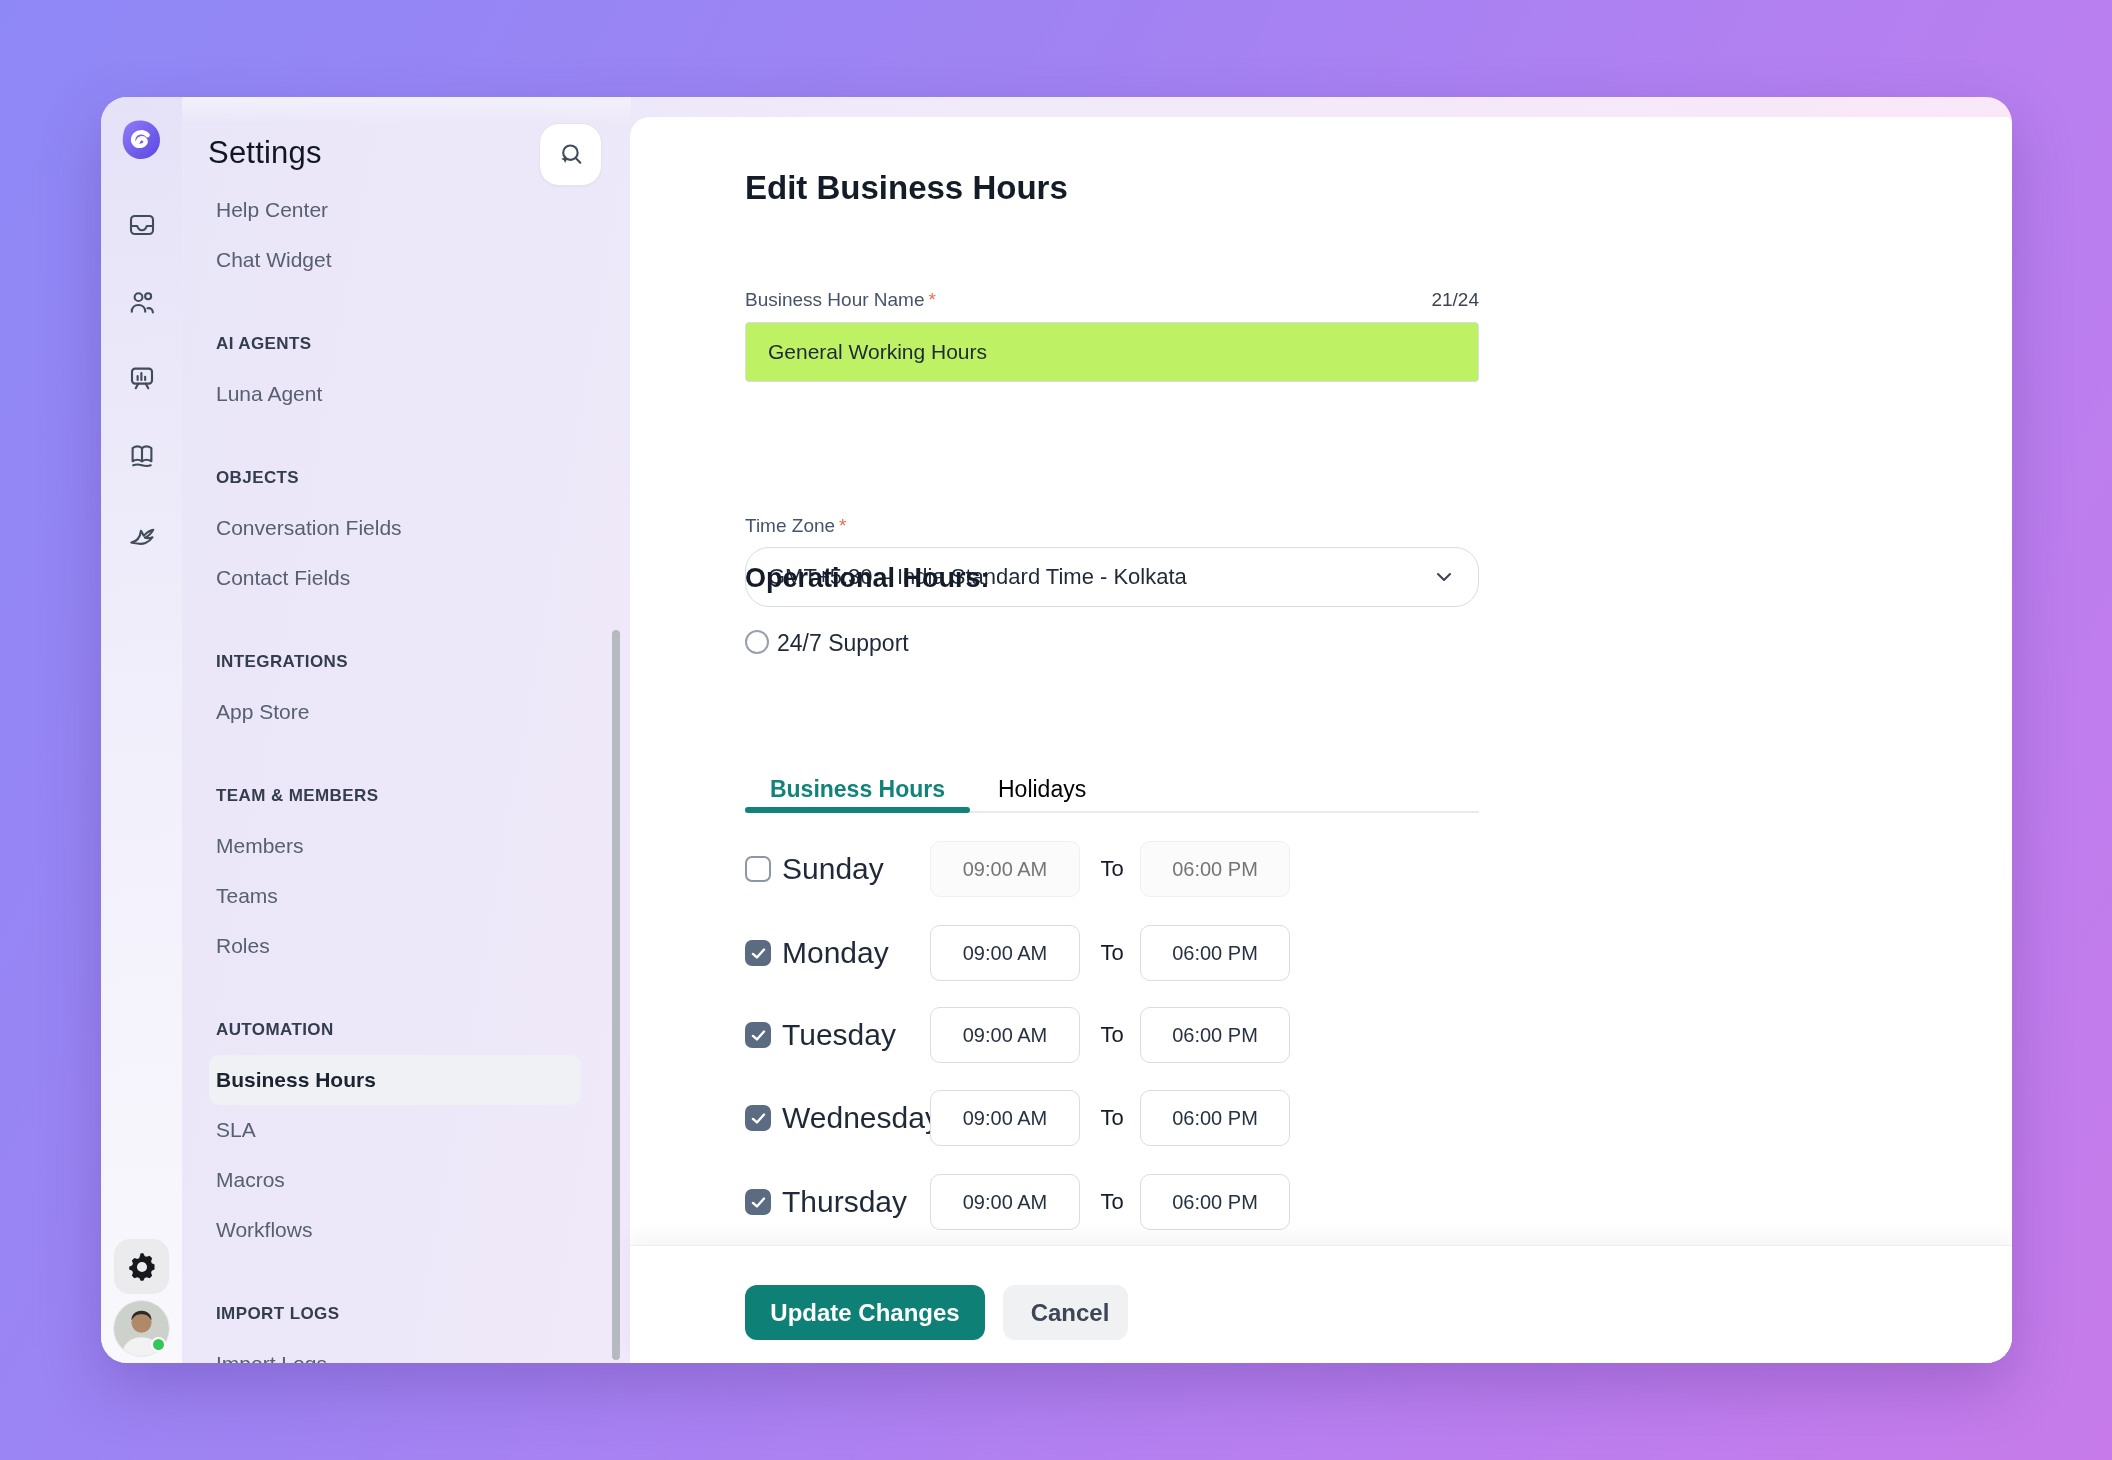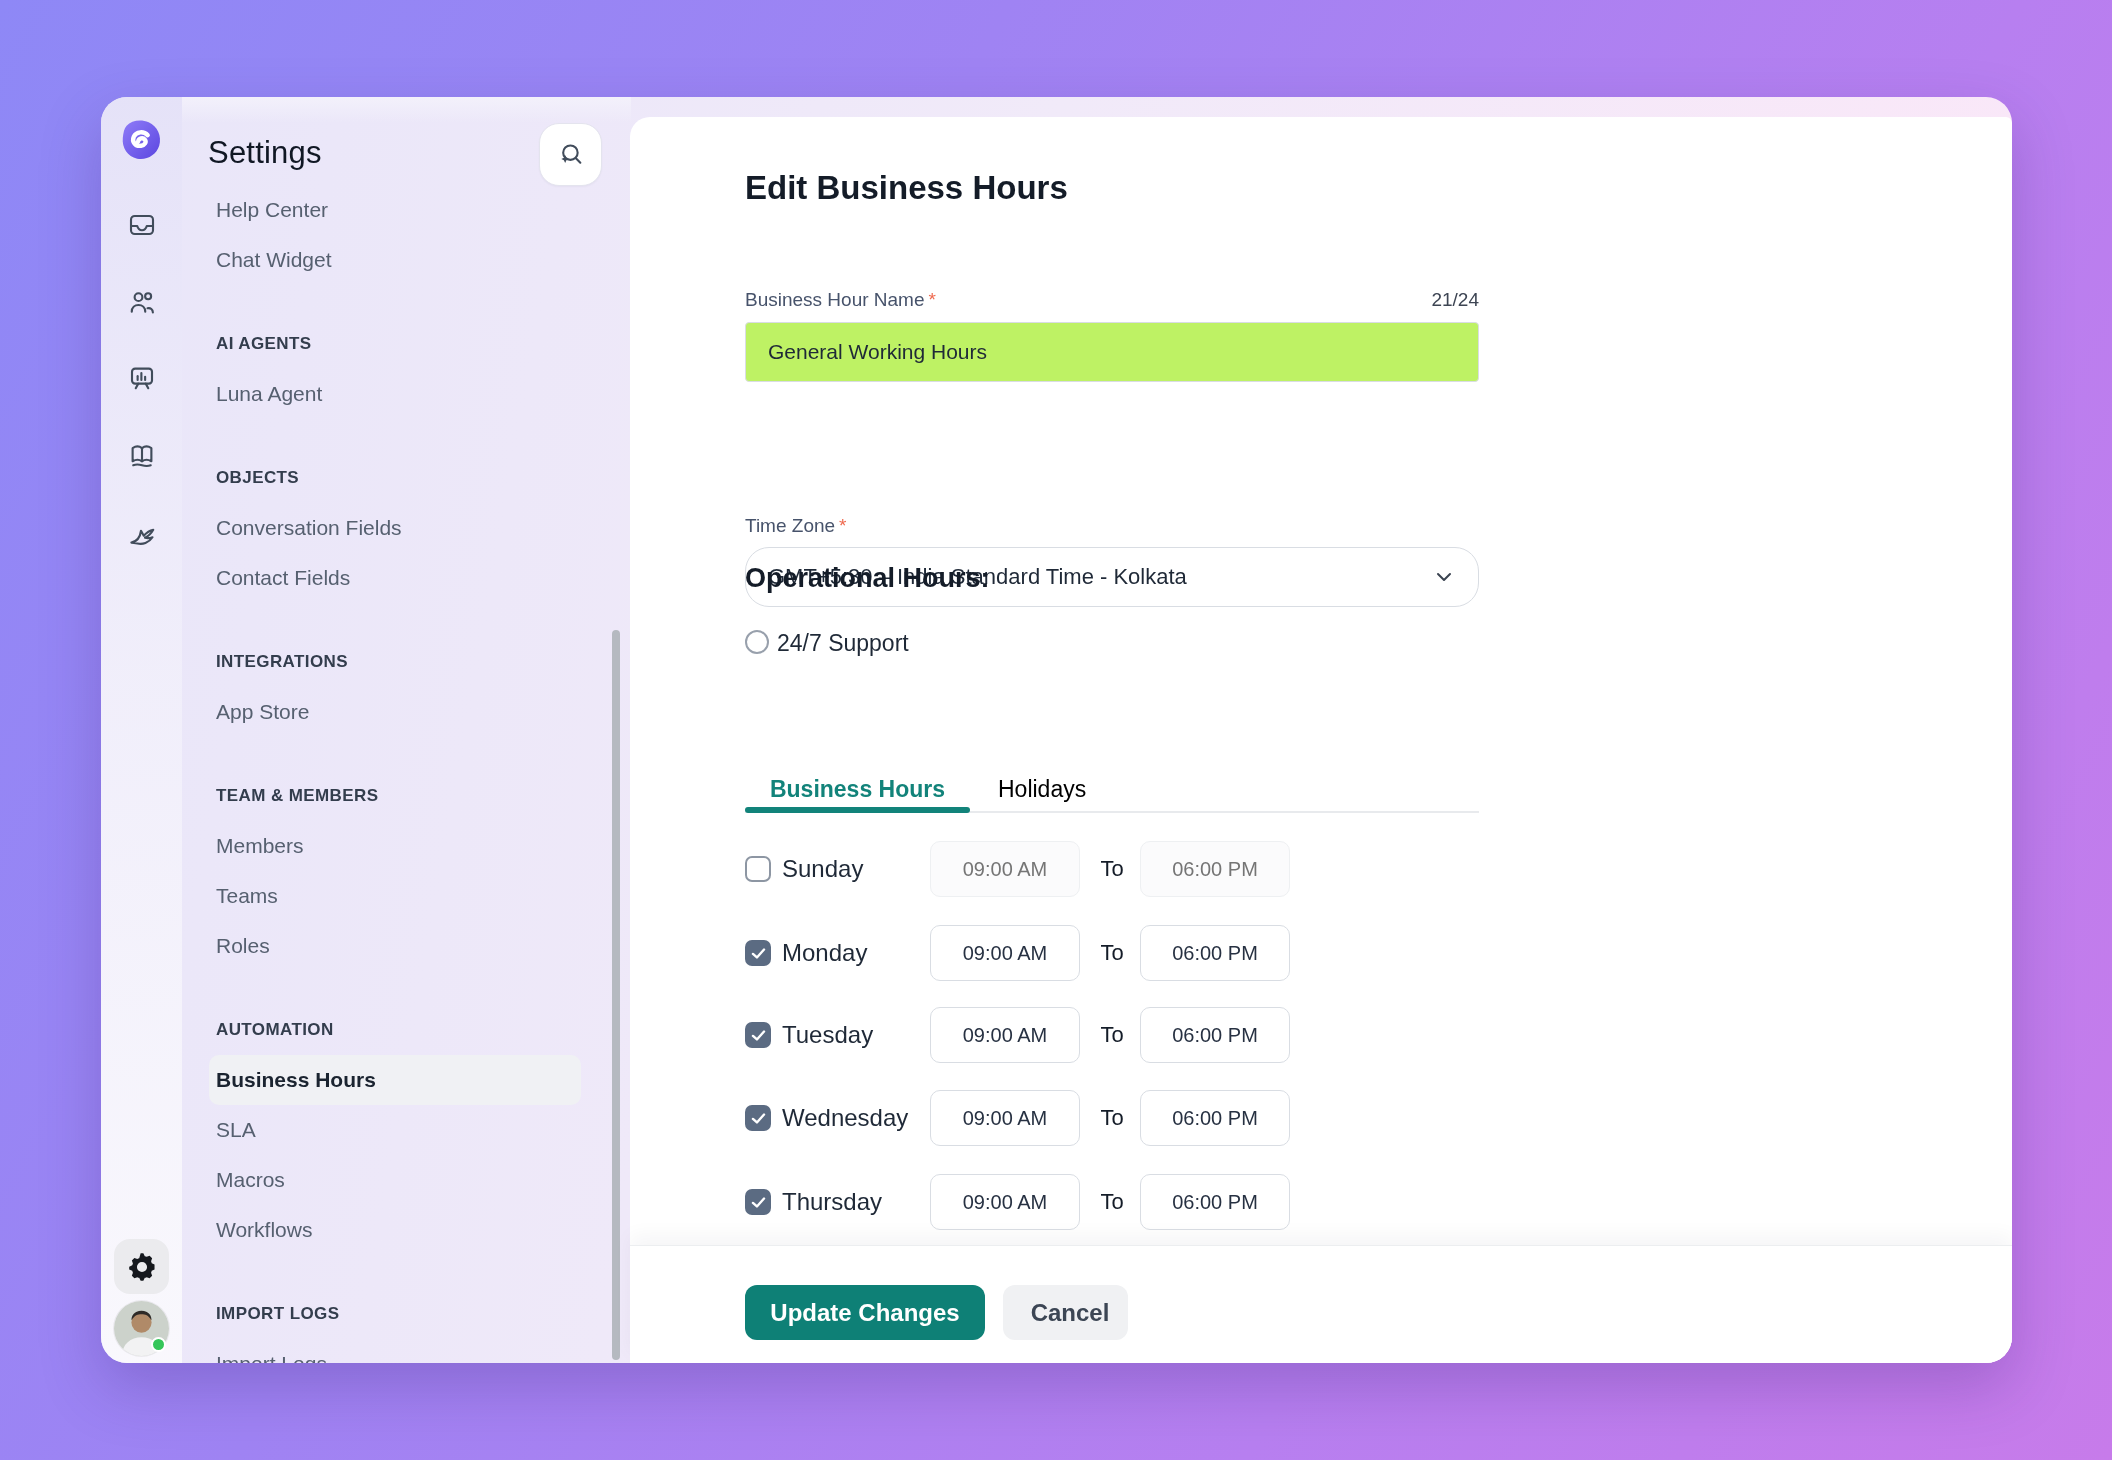--- a/index.html
+++ b/index.html
@@ -76,21 +76,21 @@
   .tab.active { color:#12837a; font-weight:700; }
   .tab-line { position:absolute; left:115px; top:694px; width:734px; height:2px; background:#e8eaed; }
   .tab-underline { position:absolute; left:115px; top:690px; width:225px; height:6px; border-radius:3px;
     background:#12837a; }
   .day-row { position:absolute; left:0; width:100%; height:56px; }
   .chk { position:absolute; left:115px; top:15px; width:26px; height:26px; border-radius:7px;
     cursor:pointer; }
   .chk.on { background:#5b6b82; display:flex; align-items:center; justify-content:center; }
   .chk.off { background:#fff; border:2px solid #8d96a3; }
   .day-label { position:absolute; left:152px; top:0; height:56px; display:flex; align-items:center;
-    font-size:24px; color:#1f2937; }
+    font-size:30px; color:#1f2937; }
   .time { position:absolute; top:0; width:150px; height:56px; border-radius:10px; text-align:center;
     font-size:20px; font-family:inherit; outline:none; }
   .time.en { border:1.5px solid #d9dde3; background:#fff; color:#273142; }
   .time.dis { border:1.5px solid #eef0f2; background:#fbfbfc; color:#c5cad1; }
   .time.t1 { left:300px; } .time.t2 { left:510px; }
   .to { position:absolute; left:462px; top:0; width:40px; height:56px; display:flex; align-items:center;
     justify-content:center; font-size:22px; color:#141c28; }
   .footer { position:absolute; left:0; bottom:0; width:100%; height:118px; background:#fff;
     border-top:1px solid #eceef0; box-shadow:0 -10px 18px rgba(20,24,40,.04); }
   .btn { position:absolute; top:39px; height:55px; border:none; border-radius:12px; font-size:24px;

